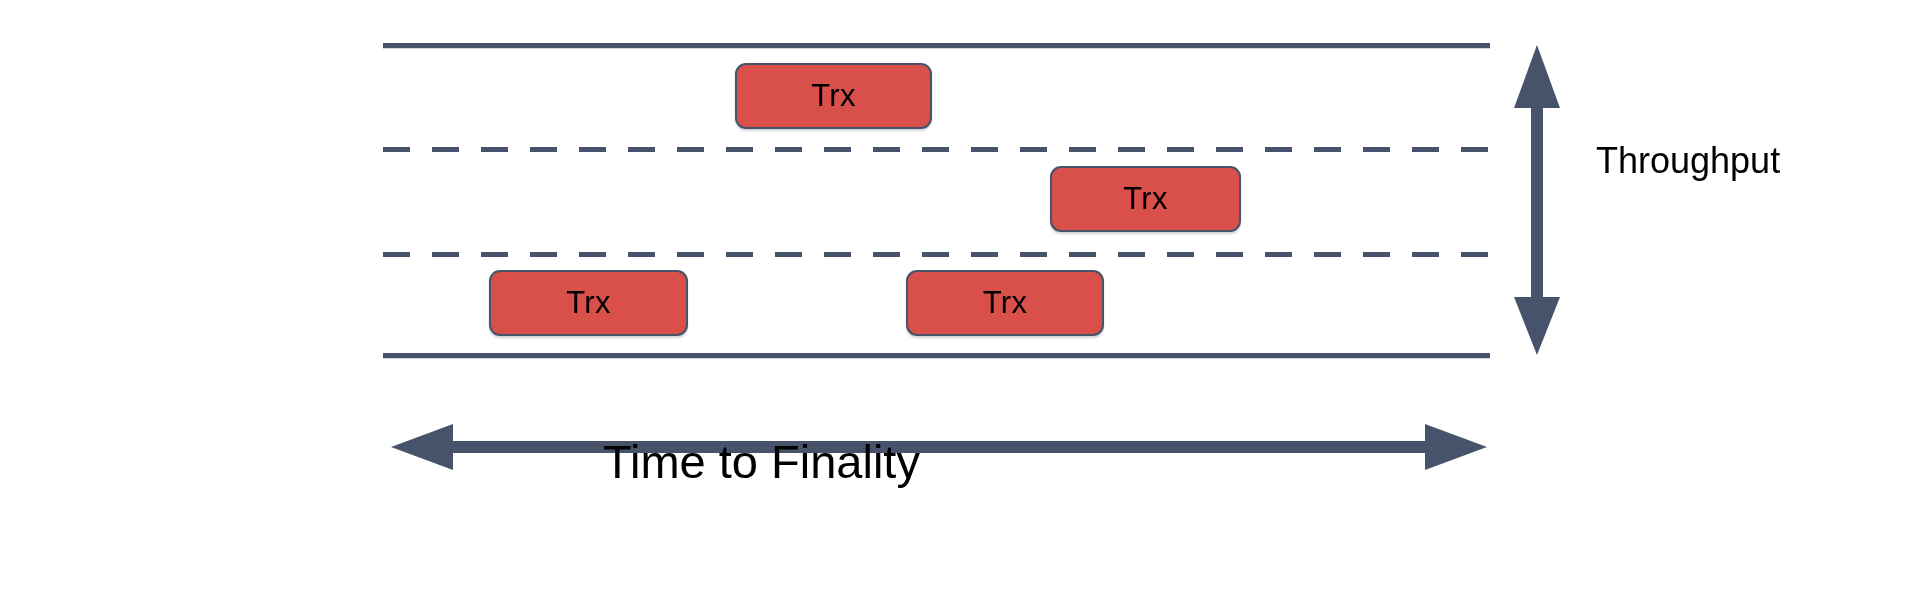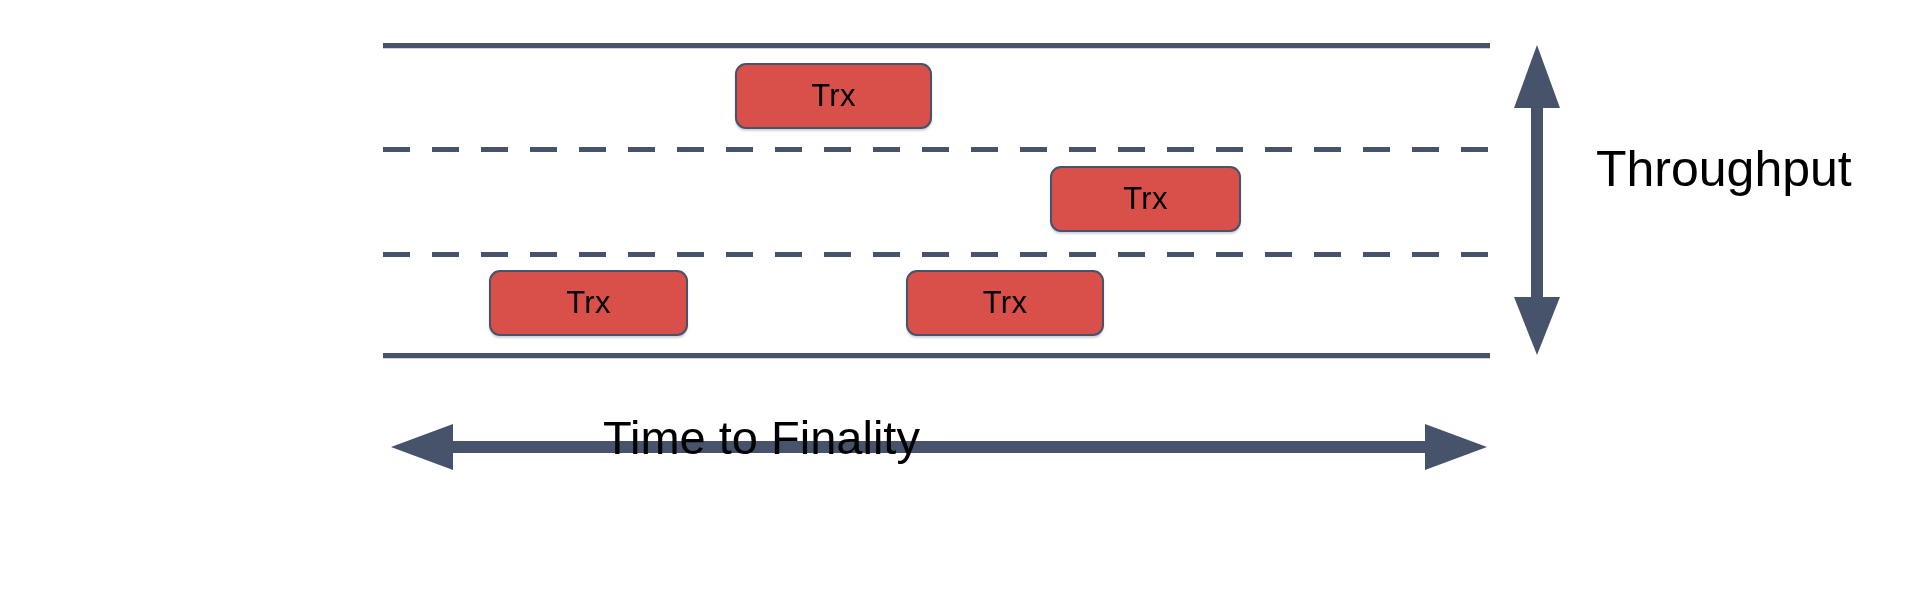--- a/index.html
+++ b/index.html
@@ -64,28 +64,28 @@
   }
 
   
   .diagram-label {
     position: absolute;
     color: #000000;
     font-family: "Liberation Sans", sans-serif;
     white-space: nowrap;
   }
   #throughput-label {
-    font-size: 50px;
+    font-size: 36px;
     left: 1596px;
     top: 140px;
   }
   #finality-label {
     font-size: 47px;
     left: 603px;
-    top: 410px;
+    top: 434px;
   }
 </style>
 </head>
 <body>
 
 <div id="canvas">
 
   <div class="lane-line" id="line-top" style="left: 383px; width: 1107px; top: 43px;"></div>
   <div class="lane-line-dashed" id="line-dash-1" style="left: 383px; width: 1107px; top: 147px;"></div>
   <div class="lane-line-dashed" id="line-dash-2" style="left: 383px; width: 1107px; top: 252px;"></div>

